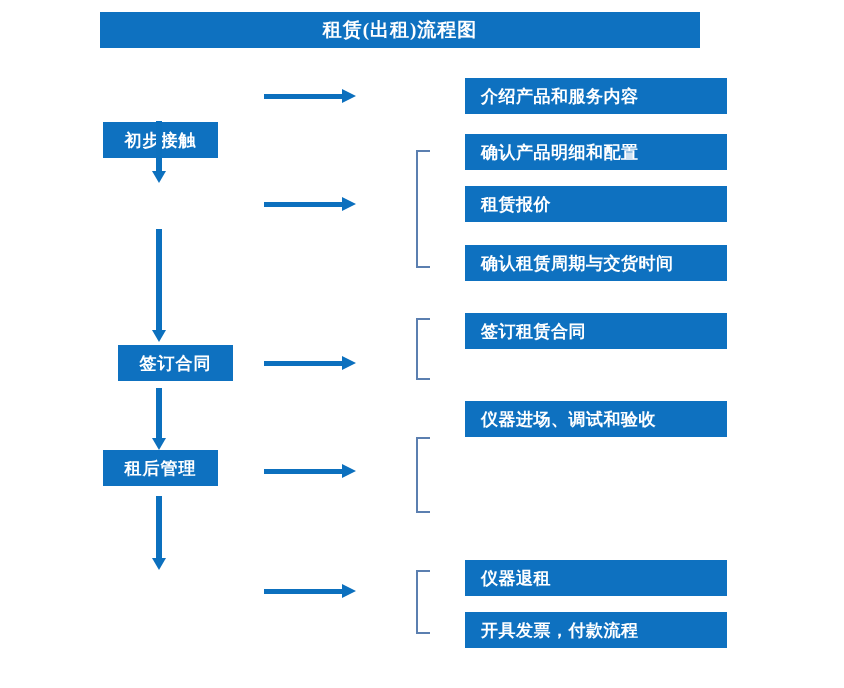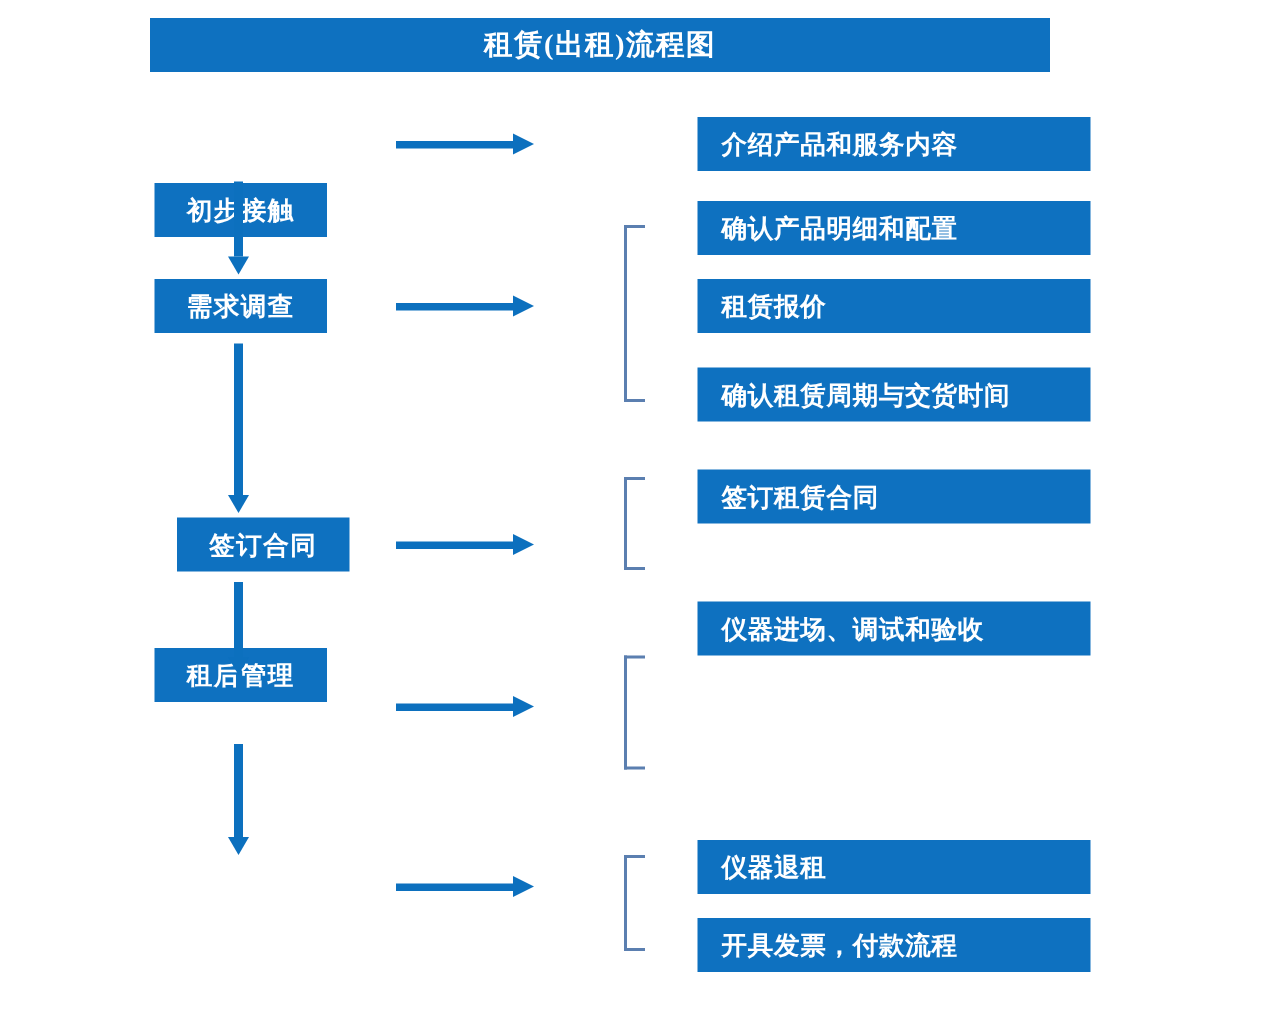--- a/index.html
+++ b/index.html
@@ -132,23 +132,22 @@
   }
 </style>
 </head>
 <body>
 
 <div id="canvas">
 
   <div class="title-bar">租赁(出租)流程图</div>
 
   <div class="stage-box" style="top:78px;margin-top:44px;">初步接触</div>
-  <div class="stage-box" style="top:186px;">需求调查</div>
   <div class="stage-box" style="top:345px;margin-left:15px;">签订合同</div>
-  <div class="stage-box" style="top:432px;">租后管理</div>
+  <div class="stage-box" style="top:450px;">租后管理</div>
 
   <div class="v-arrow" style="top:121px; height:62px;">
     <div class="shaft" style="height:50px;"></div>
     <div class="head" style="top:50px;"></div>
   </div>
   <div class="v-arrow" style="top:229px; height:113px;">
     <div class="shaft" style="height:101px;"></div>
     <div class="head" style="top:101px;"></div>
   </div>
   <div class="v-arrow" style="top:388px; height:62px;">

